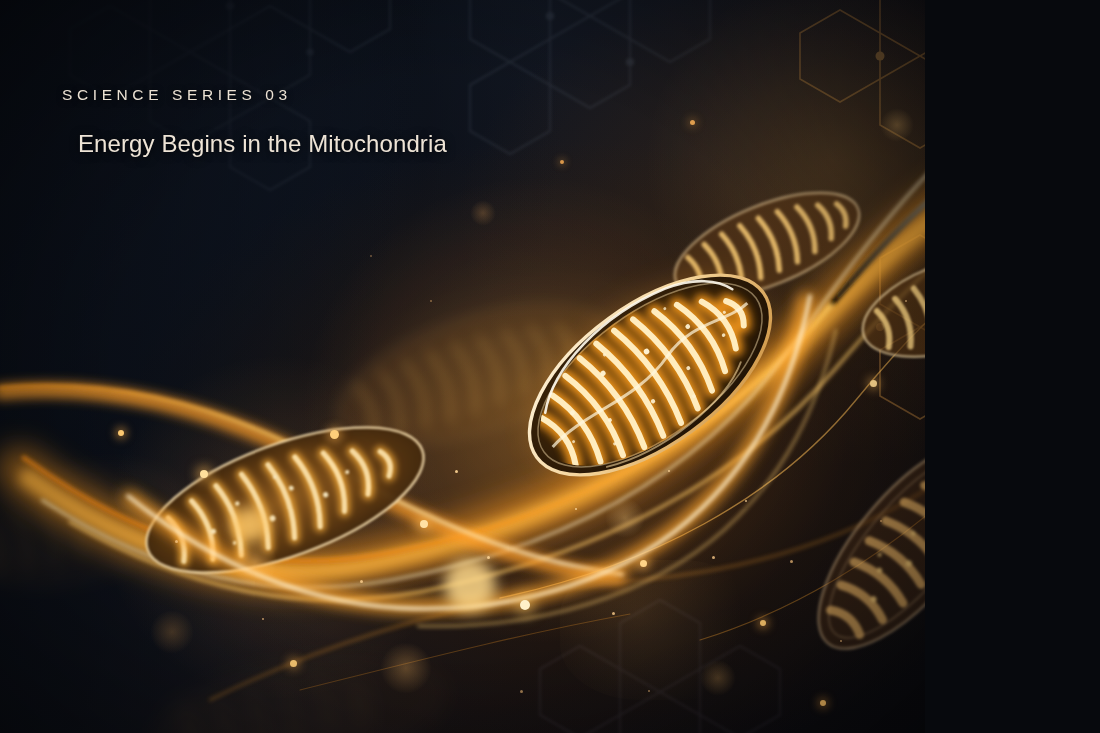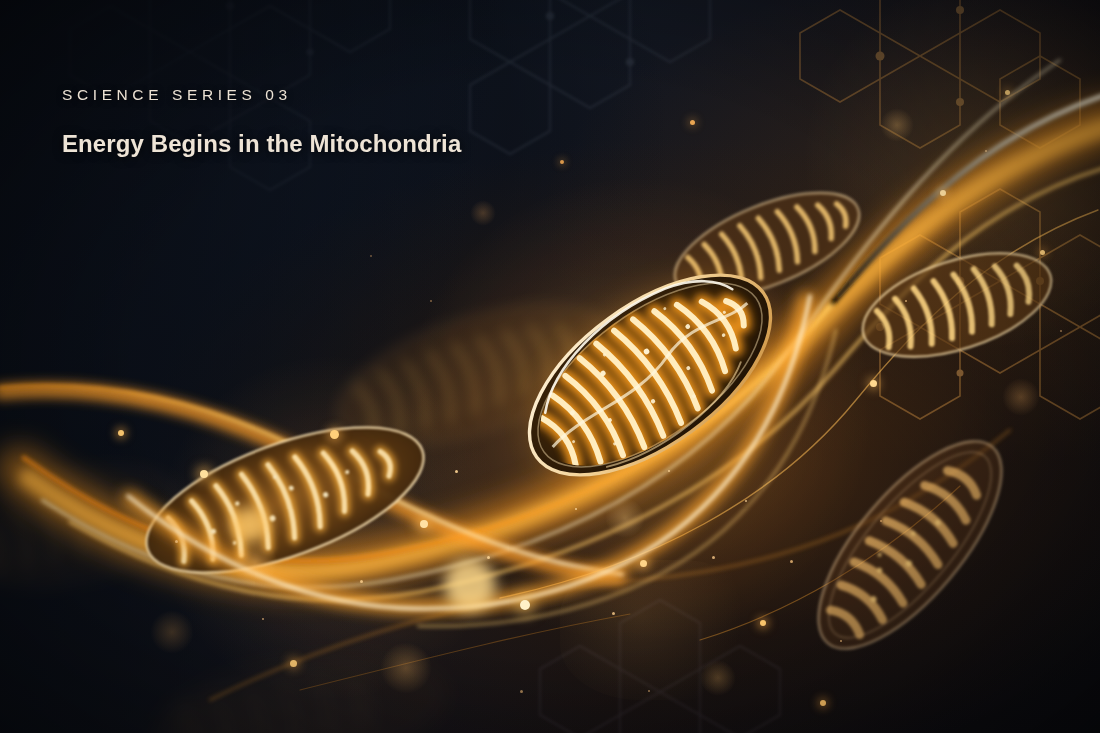--- a/index.html
+++ b/index.html
@@ -1,21 +1,21 @@
 <!DOCTYPE html>
 <html><head>
 <meta charset="utf-8">
 <title>Cordyceps &amp; Cellular Energy</title>
 <style>
   html,body{margin:0;padding:0;background:#07090d;}
   body{font-family:"Liberation Sans",sans-serif;}
 
   #hero{
     position:relative;
-    width:1100px;height:733px;
+    width:925px;height:733px;
     overflow:hidden;
     background:#b91c1c;
   }
 
   
   .bg-layer{position:absolute;inset:0;pointer-events:none;}
 
   .bg-base{
     background:
       radial-gradient(ellipse 70% 60% at 62% 62%, rgba(120,68,18,0.55) 0%, rgba(60,34,10,0.28) 42%, rgba(0,0,0,0) 72%),
@@ -78,22 +78,22 @@
     font-weight:400;
     margin:0 0 24px 0;
     letter-spacing:0.2px;
     text-shadow:0 2px 14px rgba(0,0,0,0.8);
     white-space:nowrap;
   }
   .subhead{
     font-family:"Liberation Sans",sans-serif;
     font-size:24px;
     color:#eee4d6;
-    font-weight:700;
-    margin:0;
+    font-weight:400;
+    margin:16px;
     letter-spacing:0.1px;
     text-shadow:0 1px 10px rgba(0,0,0,0.8);
     white-space:nowrap;
   }
 </style>
 </head>
 <body>
 
 <div id="hero">
 

